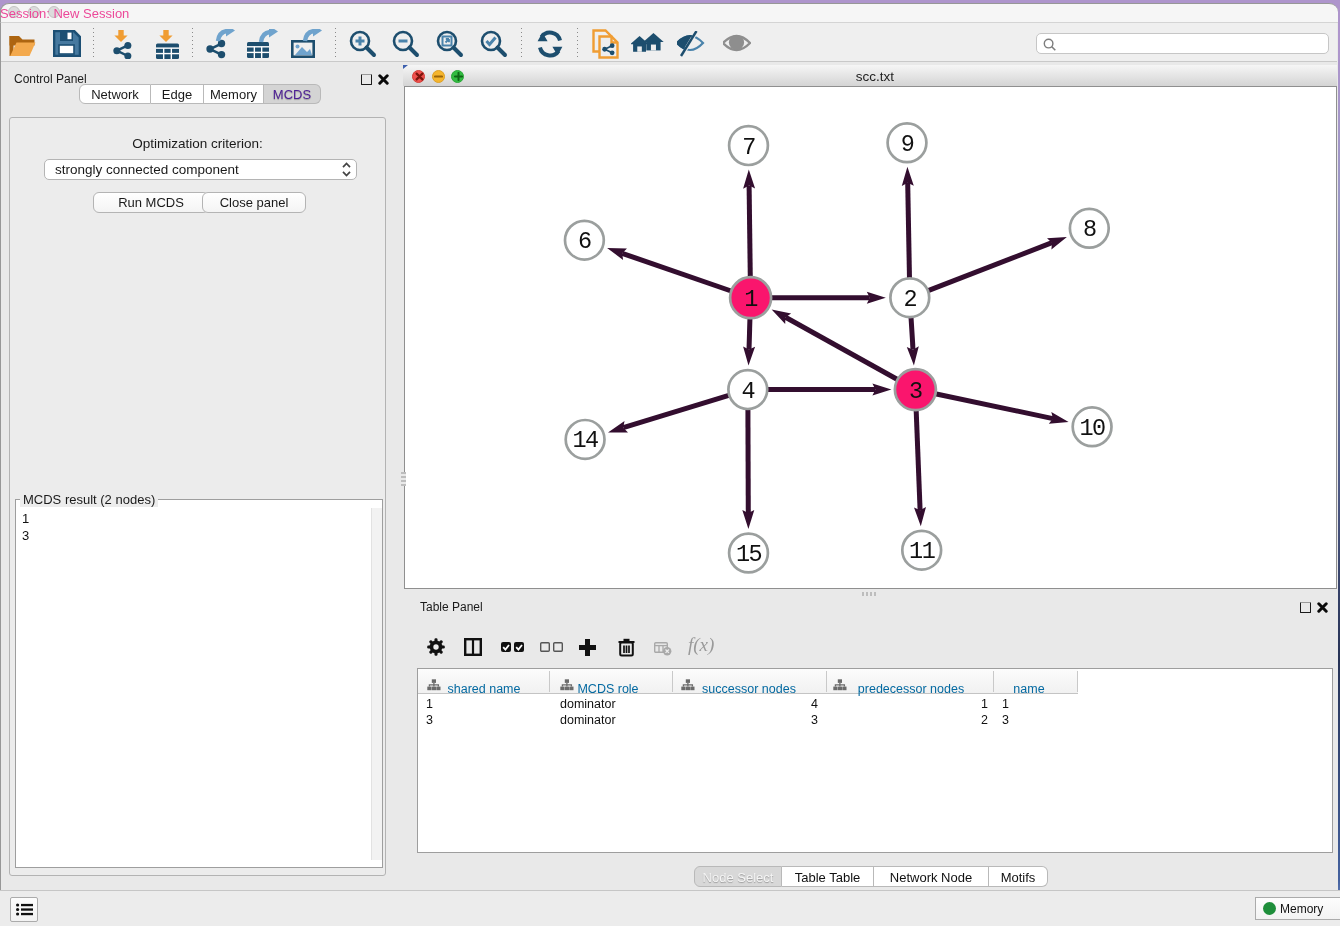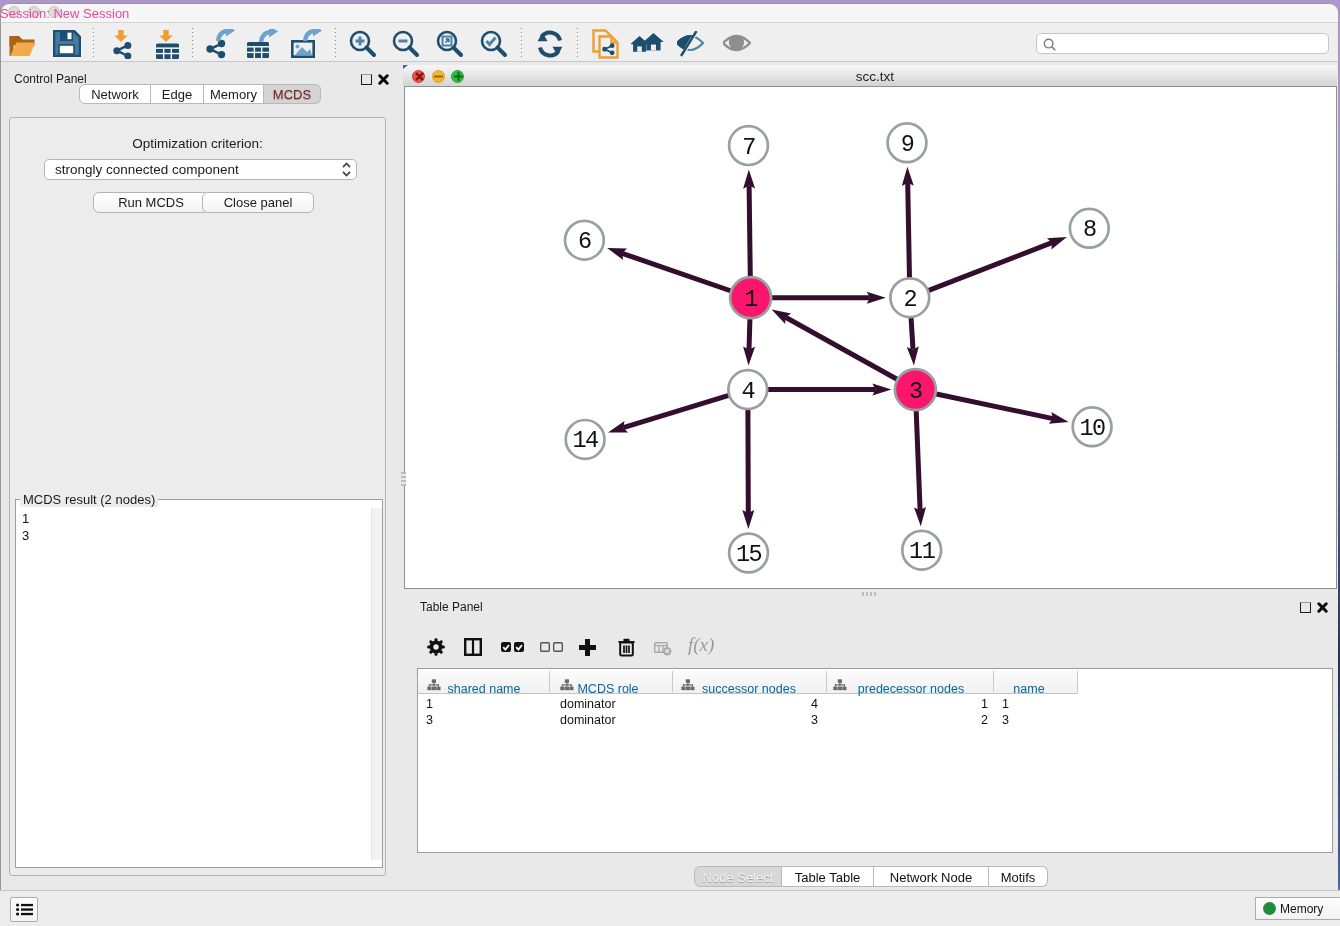--- a/index.html
+++ b/index.html
@@ -8,21 +8,21 @@
 .titlebar{position:absolute;left:0;top:3px;width:1338px;height:20px;background:#f6f6f6;border-radius:9px 9px 0 0;border:1px solid #979797;border-right:none;border-bottom:1px solid #d4d4d4}
 .tl{position:absolute;width:12px;height:12px;border-radius:50%;background:#dcdcdc;border:1px solid #c3c3c3;top:6px}
 .apptitle{position:absolute;top:6px;left:0;width:1340px;font-size:13px;color:#ec4899}
 .toolbar{position:absolute;left:1px;top:23px;width:1336px;height:39px;background:#efefef;border-bottom:1px solid #c9c9c9}
 .search{position:absolute;left:1036px;top:33px;width:293px;height:21px;background:#fff;border:1px solid #c6c6c6;border-radius:5px}
 .cp-title{position:absolute;left:14px;top:72px;font-size:12px;color:#1a1a1a}
 .tabs{position:absolute;top:84px;height:36px;display:flex}
 .tab{height:20px;line-height:20px;text-align:center;font-size:13px;color:#1a1a1a;background:#fff;border:1px solid #b9b9b9;border-left:none}
 .tab.first{border-left:1px solid #b9b9b9;border-radius:6px 0 0 6px}
 .tab.last{border-radius:0 6px 6px 0}
-.tab.sel{background:#d4d4d4;color:#7f1d1d;text-shadow:0 1px 1px #9a9a9a}
+.tab.sel{background:#d4d4d4;color:#4c1d95;text-shadow:0 1px 1px #9a9a9a}
 .cpbox{position:absolute;left:9px;top:117px;width:377px;height:759px;background:#ececec;border:1px solid #b3b3b3;border-radius:3px}
 .btn{position:absolute;background:linear-gradient(#ffffff,#f4f4f4);border:1px solid #b4b4b4;border-radius:6px;font-size:13px;color:#1a1a1a;text-align:center}
 .grpbox{position:absolute;left:15px;top:499px;width:368px;height:369px;border:1px solid #9e9e9e;background:#fff}
 .netbar{position:absolute;left:403px;top:65px;width:934px;height:21px;background:linear-gradient(#f6f6f6,#d4d4d4)}
 .netcanvas{position:absolute;left:404px;top:86px;width:933px;height:503px;background:#fff;border:1px solid #8f8f8f;overflow:hidden}
 .light{position:absolute;top:69.6px;width:13px;height:13px;border-radius:50%}
 .nettitle{position:absolute;top:69px;left:403px;width:944px;text-align:center;font-size:13.5px;color:#222}
 .tp-title{position:absolute;left:420px;top:600px;font-size:12px;color:#1a1a1a}
 .tblbox{position:absolute;left:417px;top:668px;width:916px;height:185px;background:#fff;border:1px solid #9e9e9e}
 .thead{position:absolute;left:0;top:0;width:660px;height:25px;background:linear-gradient(#fcfcfc,#f1f1f1);border-bottom:1px solid #c4c4c4}
@@ -180,21 +180,21 @@
  <div class="tab" style="width:60px">Memory</div>
  <div class="tab last sel" style="width:57px">MCDS</div>
 </div>
 <div class="abs" style="left:9px;top:136px;width:377px;text-align:center;font-size:13.5px;color:#1a1a1a">Optimization criterion:</div>
 <div class="abs" style="left:44px;top:159px;width:313px;height:21px;background:#fff;border:1px solid #b4b4b4;border-radius:5px"></div>
 <div class="abs" style="left:55px;top:162px;font-size:13.5px;color:#1a1a1a">strongly connected component</div>
 <svg class="abs" style="left:341px;top:162px" width="11" height="15" viewBox="0 0 11 15">
     <path d="M2 5.2 L5.5 1.5 L9 5.2 M2 9.8 L5.5 13.5 L9 9.8" fill="none" stroke="#444" stroke-width="1.7"></path>
   </svg>
 <div class="btn" style="left:93px;top:192px;width:116px;height:21px;line-height:20px">Run MCDS</div>
-<div class="btn" style="left:202px;top:192px;width:112px;height:21px;line-height:20px">Close panel</div>
+<div class="btn" style="left:202px;top:192px;width:104px;height:21px;line-height:20px">Close panel</div>
 <div class="grpbox"></div>
 <div class="abs" style="left:20px;top:492px;background:#ececec;padding:0 3px;font-size:13px;color:#1a1a1a">MCDS result (2 nodes)</div>
 <div class="abs" style="left:371px;top:508px;width:11px;height:352px;background:#f2f2f2;border-left:1px solid #e2e2e2"></div>
 <div class="abs" style="left:22px;top:511px;font-size:13px;color:#111;line-height:16.5px">1<br>3</div>
 
 <div class="netbar"></div>
 <svg class="abs" style="left:403px;top:65px" width="5" height="4" viewBox="0 0 5 4">
     <path d="M0 0 L5 0 L0 4 z" fill="#3c5fae"></path>
   </svg>
 <div class="light" style="left:412px;background:#f0504d;border:1px solid #d23f38"></div>

